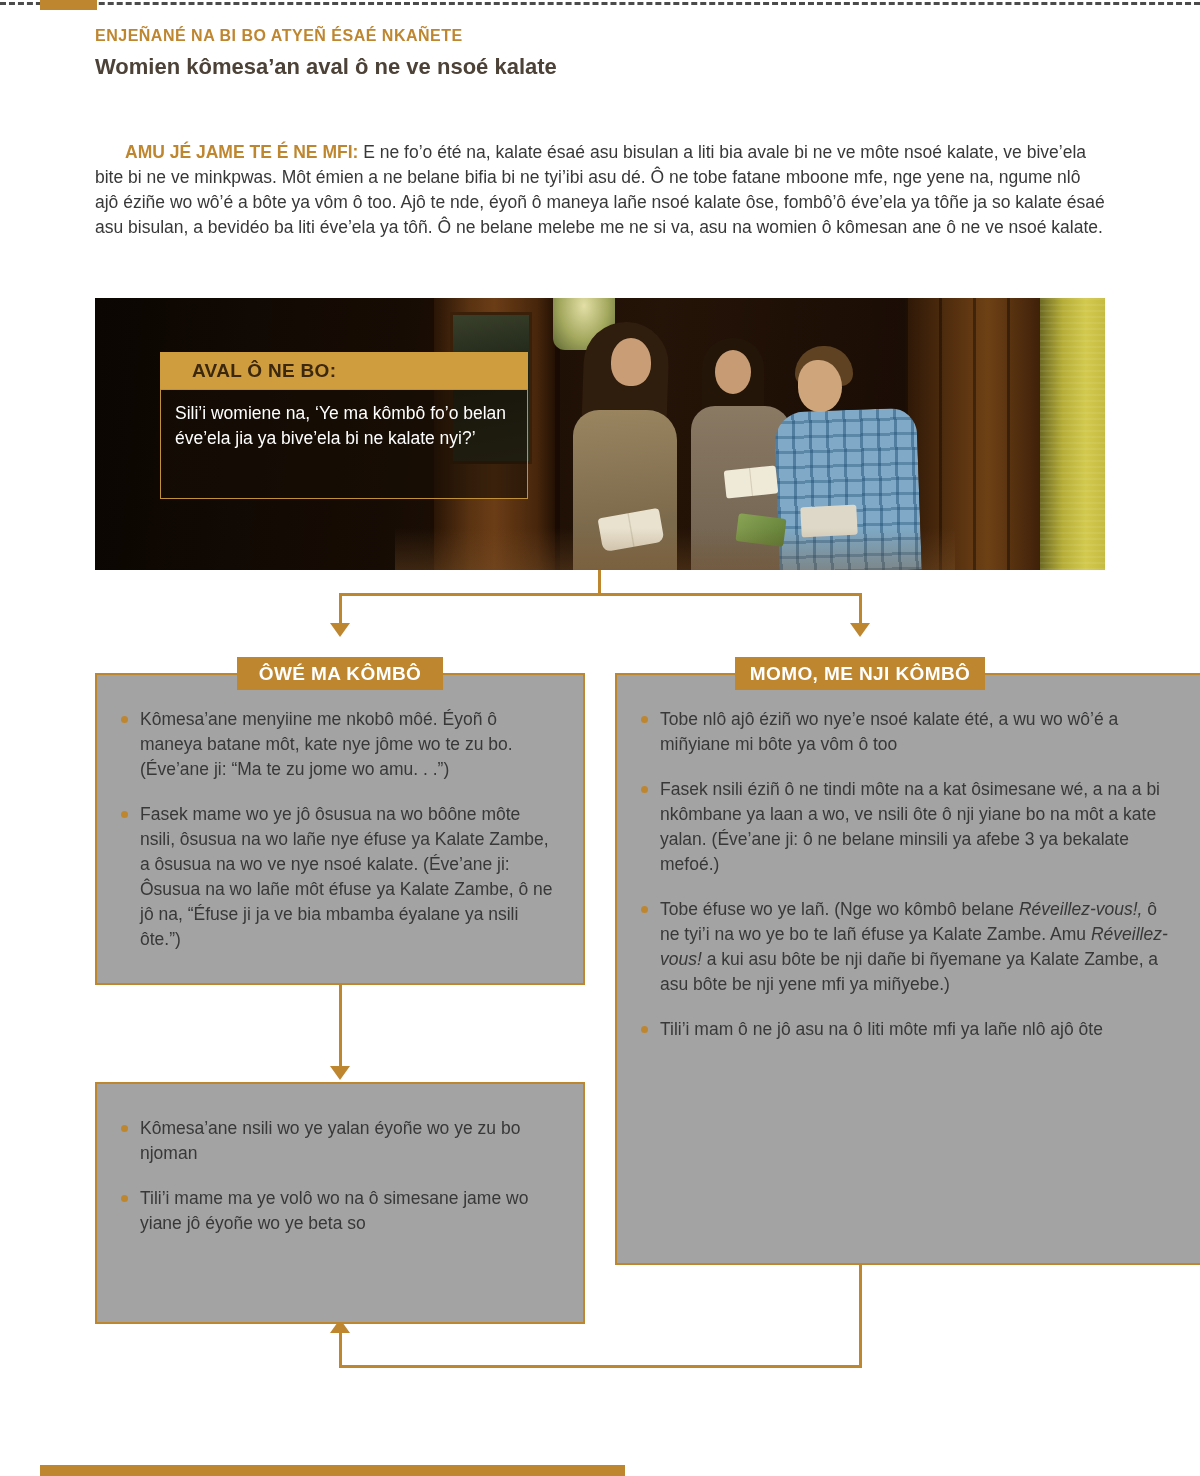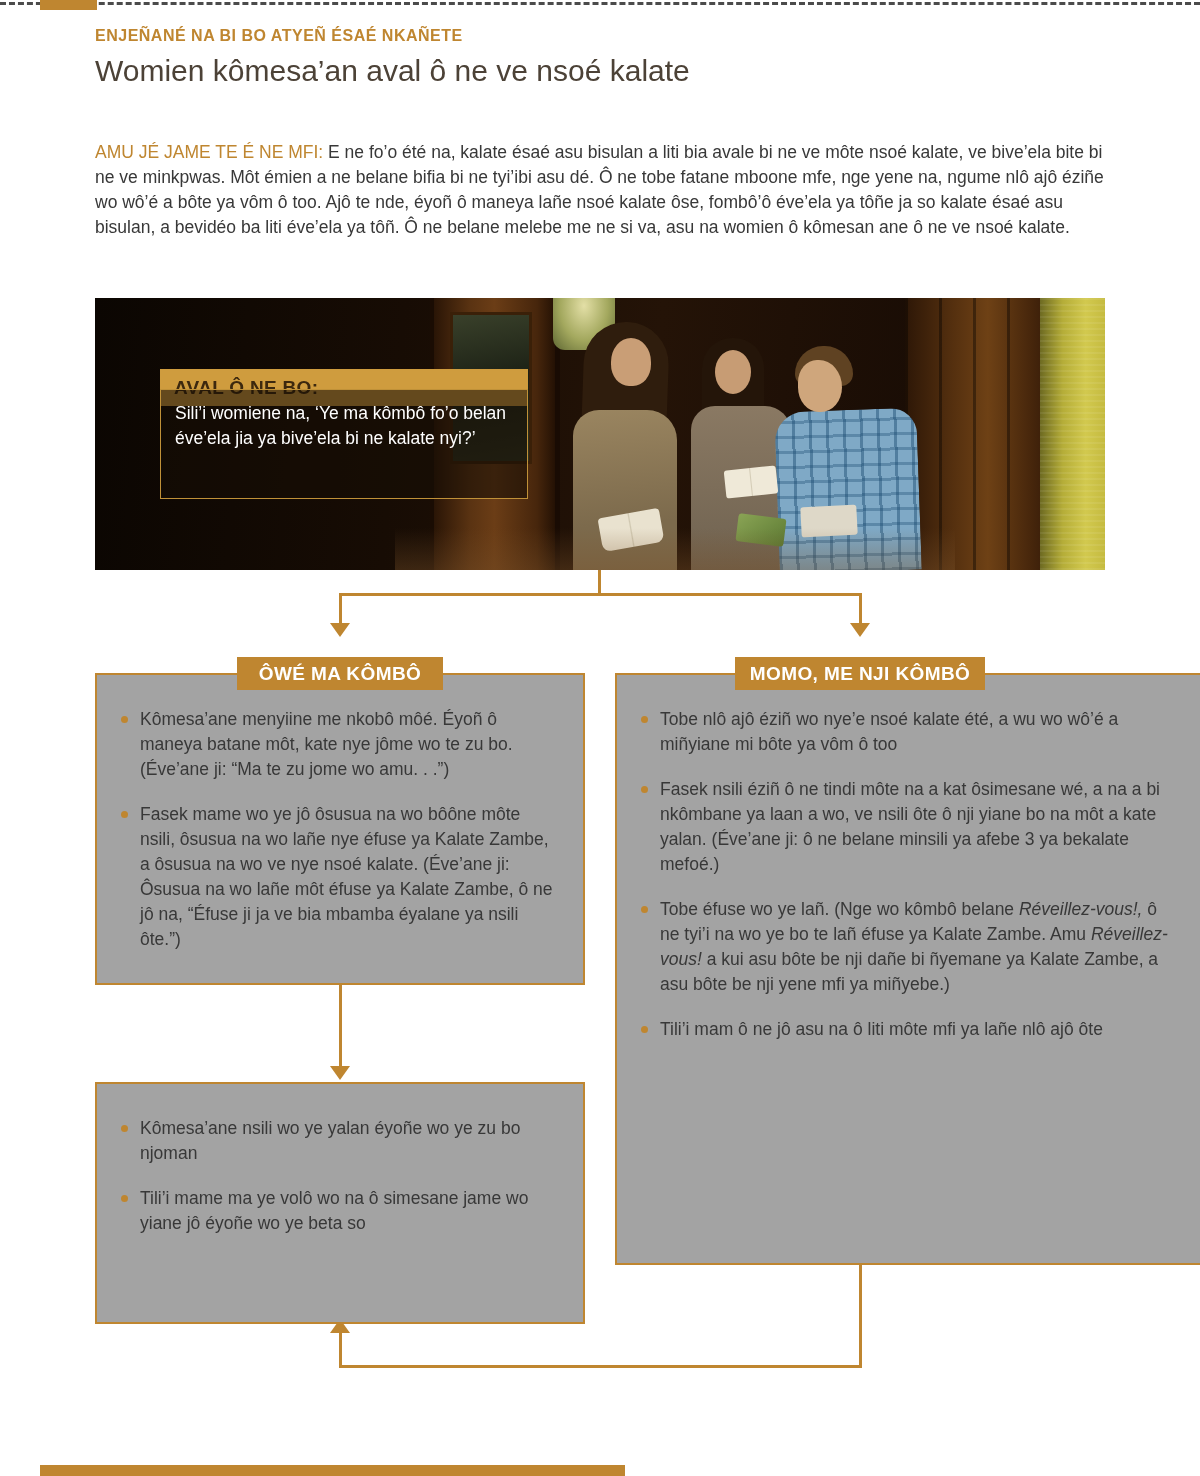--- a/index.html
+++ b/index.html
@@ -8,25 +8,25 @@
     position:relative; width:1200px; height:1476px; margin:0 auto;
     background:#ffffff; font-family:"Liberation Sans", sans-serif; overflow:hidden;
   }
   
   .top-dash { position:absolute; top:2px; left:0; width:1200px; border-top:3px dashed #4b4b4b; }
   .corner-block { position:absolute; top:0; left:40px; width:57px; height:10px; background:var(--accent,#bf8630); z-index:2; }
   .bottom-bar { position:absolute; left:40px; bottom:0; width:585px; height:11px; background:var(--accent,#bf8630); }
 
   
   .eyebrow { position:absolute; left:95px; top:27px; font-size:16px; font-weight:bold; letter-spacing:.5px; color:var(--accent,#bf8630); }
-  .title { position:absolute; left:95px; top:54px; font-size:30px; font-weight:normal; color:var(--title-text,#4c4237); }
+  .title { position:absolute; left:95px; top:54px; font-size:22px; font-weight:bold; color:var(--title-text,#4c4237); }
 
   
   .intro { position:absolute; left:95px; top:140px; width:1010px; font-size:17.5px; line-height:25px; color:var(--body-text,#383838); }
-  .intro .lead { font-weight:normal; color:var(--accent,#bf8630); }
+  .intro .lead { font-weight:bold; color:var(--accent,#bf8630);margin-left:30px; }
 
   
   .photo { position:absolute; left:95px; top:298px; width:1010px; height:272px; overflow:hidden;
     background:linear-gradient(95deg,#0b0602,#170c04 30%,#241307 55%,#1a0d05 80%,#0e0702); }
   .photo > div { position:absolute; }
   .ph-door-left { left:335px; top:0; width:130px; height:272px;
     background:linear-gradient(90deg,#2a1506,#5a3312 30%,#6b3d16 50%,#47260c 85%,#241104);
     border-left:4px solid #1a0c03; border-right:5px solid #190b03; }
   .ph-door-left-glass { left:355px; top:14px; width:82px; height:152px;
     background:linear-gradient(170deg,#39402a,#1c2115 45%,#2e3320); border:3px solid #3a2008; }
@@ -54,21 +54,21 @@
   .book-a { left:505px; top:215px; width:62px; height:34px; border-radius:4px 4px 8px 8px; transform:rotate(-10deg);
     background:linear-gradient(90deg,#e9e2cf 48%,#cfc7b0 50%,#e9e2cf 52%); }
   .book-b { left:630px; top:170px; width:52px; height:28px; border-radius:3px; transform:rotate(-6deg);
     background:linear-gradient(90deg,#efe9d8 48%,#d4ccb6 50%,#efe9d8 52%); }
   .tract-green { left:642px; top:218px; width:48px; height:28px; border-radius:3px; transform:rotate(7deg);
     background:linear-gradient(135deg,#8aa455,#5c7a33); }
   .paper-man { left:706px; top:208px; width:56px; height:30px; border-radius:3px; transform:rotate(-3deg); background:#ded8c8; }
 
   .ov-band { left:65px; top:54px; width:368px; height:37px; z-index:5;
     background:var(--band-gold,#cf9c3e); color:#3c280e; font-size:19px; font-weight:bold;
-    line-height:37px; padding-left:14px; letter-spacing:.3px;margin-top:17px; }
+    line-height:37px; padding-left:32px; letter-spacing:.3px; }
   .ov-box { left:65px; top:91px; width:368px; height:110px; z-index:5;
     background:rgba(22,13,5,.58); border:1px solid #c09138; color:#ffffff;
     font-size:17.5px; line-height:25px; padding:11px 14px; }
 
   
   .line { position:absolute; background:var(--accent,#bf8630); }
   .arr-down { position:absolute; width:0; height:0; border-left:10px solid transparent; border-right:10px solid transparent; border-top:14px solid var(--accent,#bf8630); }
   .arr-up { position:absolute; width:0; height:0; border-left:10px solid transparent; border-right:10px solid transparent; border-bottom:14px solid var(--accent,#bf8630); }
   #stem { left:598px; top:570px; width:3px; height:26px; }
   #hsplit { left:339px; top:593px; width:523px; height:3px; }

